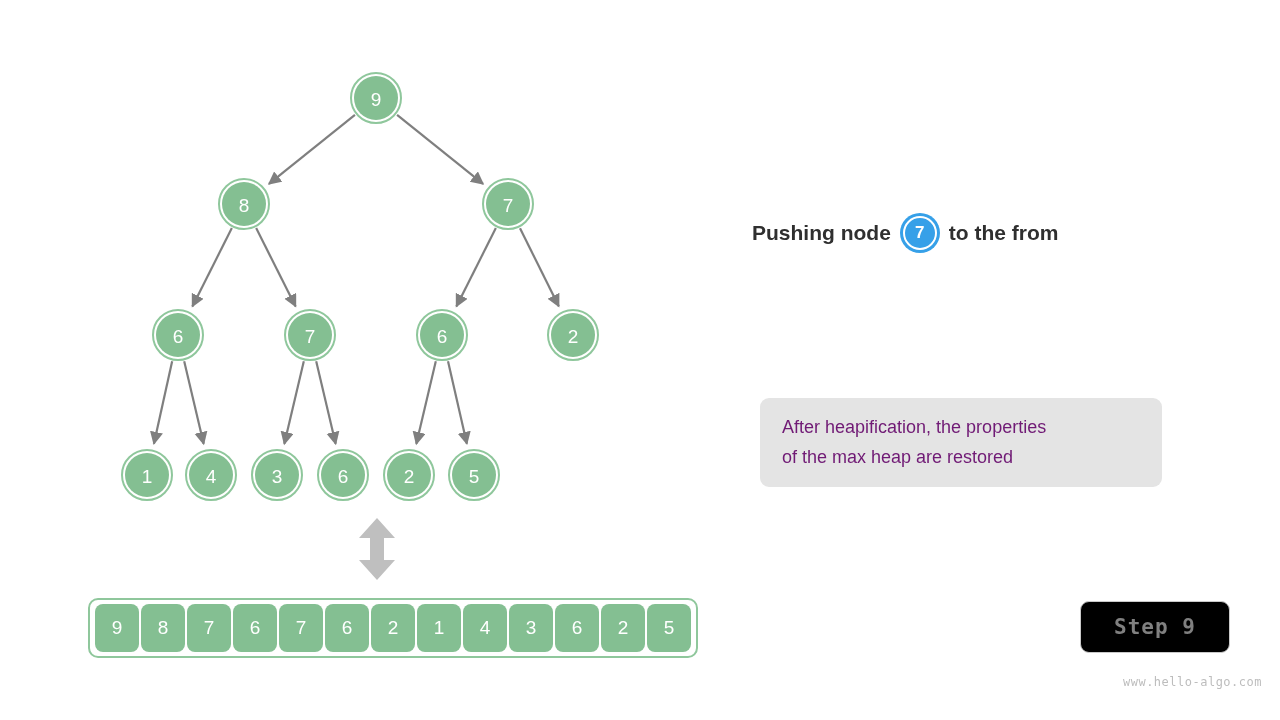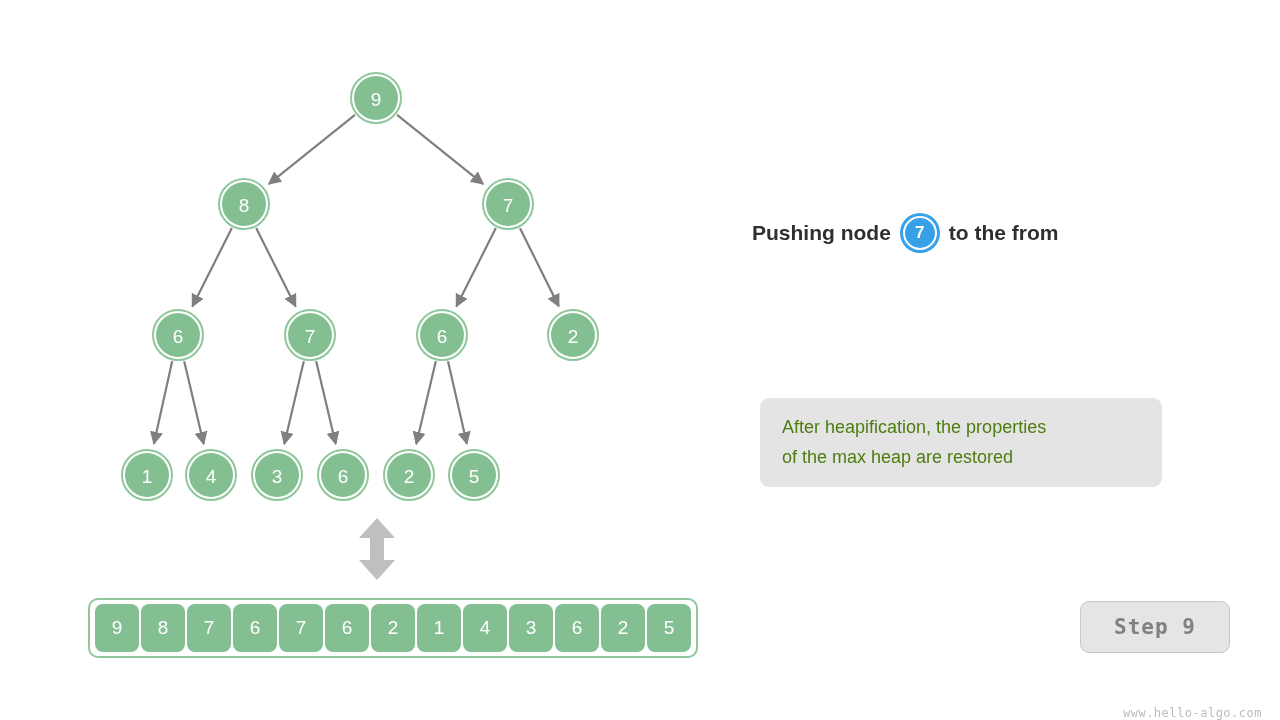--- a/index.html
+++ b/index.html
@@ -112,53 +112,52 @@
     position: absolute;
     left: 8px;
     top: 398px;
     width: 402px;
     box-sizing: border-box;
     background: #e4e4e4;
     border-radius: 9px;
     padding: 15px 22px;
     font-size: 18px;
     line-height: 1.65;
-    color: #4d7c0f;
+    color: #701a75;
   }
 
   #step-badge {
     position: absolute;
     left: 328px;
     top: 601px;
     width: 150px;
     height: 52px;
     box-sizing: border-box;
     border: 1px solid #c9c9c9;
     border-radius: 9px;
-    background: #e5e5e5;
+    background: #000000;
     color: #808080;
     font-family: "DejaVu Sans Mono", monospace;
     font-size: 21px;
     font-weight: bold;
     letter-spacing: 1px;
     display: flex;
     align-items: center;
     justify-content: center;
   }
   #watermark {
     position: absolute;
     left: 320px;
     top: 675px;
     width: 190px;
     text-align: right;
     font-family: "DejaVu Sans Mono", monospace;
     font-size: 12px;
     color: #bdbdbd;
     letter-spacing: 0.5px;
-    margin-top: 31px;
   }
 </style>
 </head>
 <body>
 
 <div id="viz">
 
   <svg id="tree-svg" width="740" height="600">
     <defs>
       <marker id="arrowhead" markerWidth="7" markerHeight="7" refX="5.4" refY="3" orient="auto">

